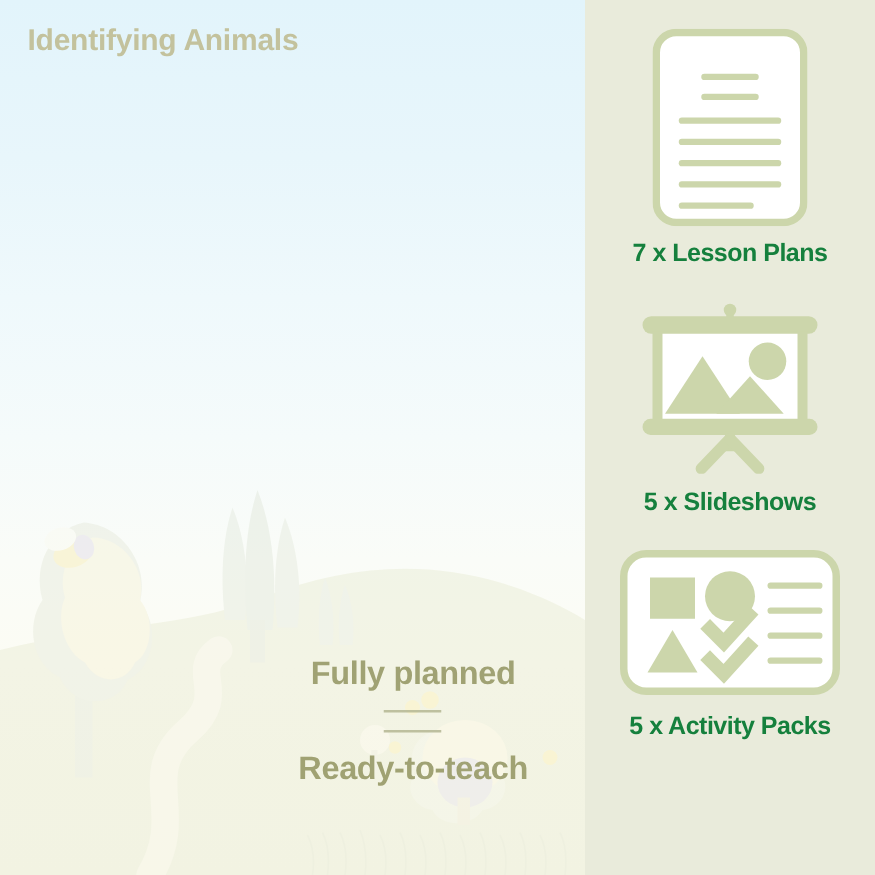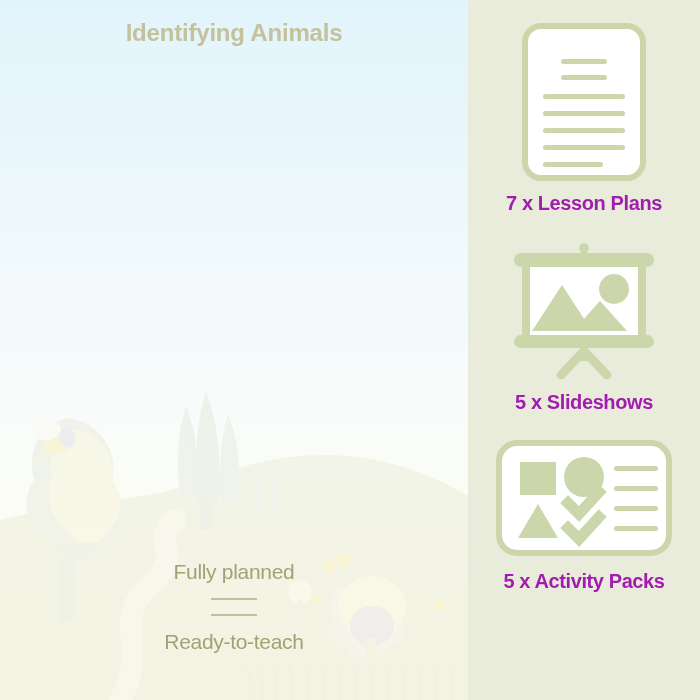--- a/index.html
+++ b/index.html
@@ -45,23 +45,23 @@
     opacity: 0.40;
     pointer-events: none;
   }
 
   .left-content {
     position: relative;
     z-index: 3;
     width: 100%;
     height: 100%;
     box-sizing: border-box;
-    padding: 16px 22px 4px 22px;
-    display: flex;
-    flex-direction: column;
+    padding: 16px 22px 28px 22px;
+    display: flex;
+    flex-direction: row;
   }
 
   .poster-title {
     text-align: center;
     font-size: 24px;
     font-weight: bold;
     color: #c3c29d;
     letter-spacing: -0.2px;
     margin: 4px 0 0 0;
     line-height: 1.1;
@@ -76,22 +76,22 @@
     margin: 24px 6px 0 6px;
     letter-spacing: -0.6px;
   }
 
   .feature-list {
     margin-top: auto;
     margin-bottom: 42px;
     text-align: center;
   }
   .feature-item {
-    font-size: 21px;
-    font-weight: normal;
+    font-size: 26px;
+    font-weight: bold;
     color: #9c9e6e;
     letter-spacing: -0.3px;
     line-height: 1.2;
     opacity: 0.95;
   }
   .feature-rule {
     width: 46px;
     height: 2px;
     background: #b4b693;
     margin: 14px auto 13px auto;
@@ -125,21 +125,21 @@
     align-items: center;
     justify-content: center;
     height: 168px;
   }
   .icon-wrap.slideshow { height: 152px; }
   .icon-wrap.activity  { height: 132px; }
 
   .feature-caption {
     font-size: 20px;
     font-weight: bold;
-    color: #a21caf;
+    color: #15803d;
     letter-spacing: -0.4px;
     text-align: center;
     margin-top: 6px;
     white-space: nowrap;
   }
 </style>
 </head>
 <body>
 
 <div id="poster">

